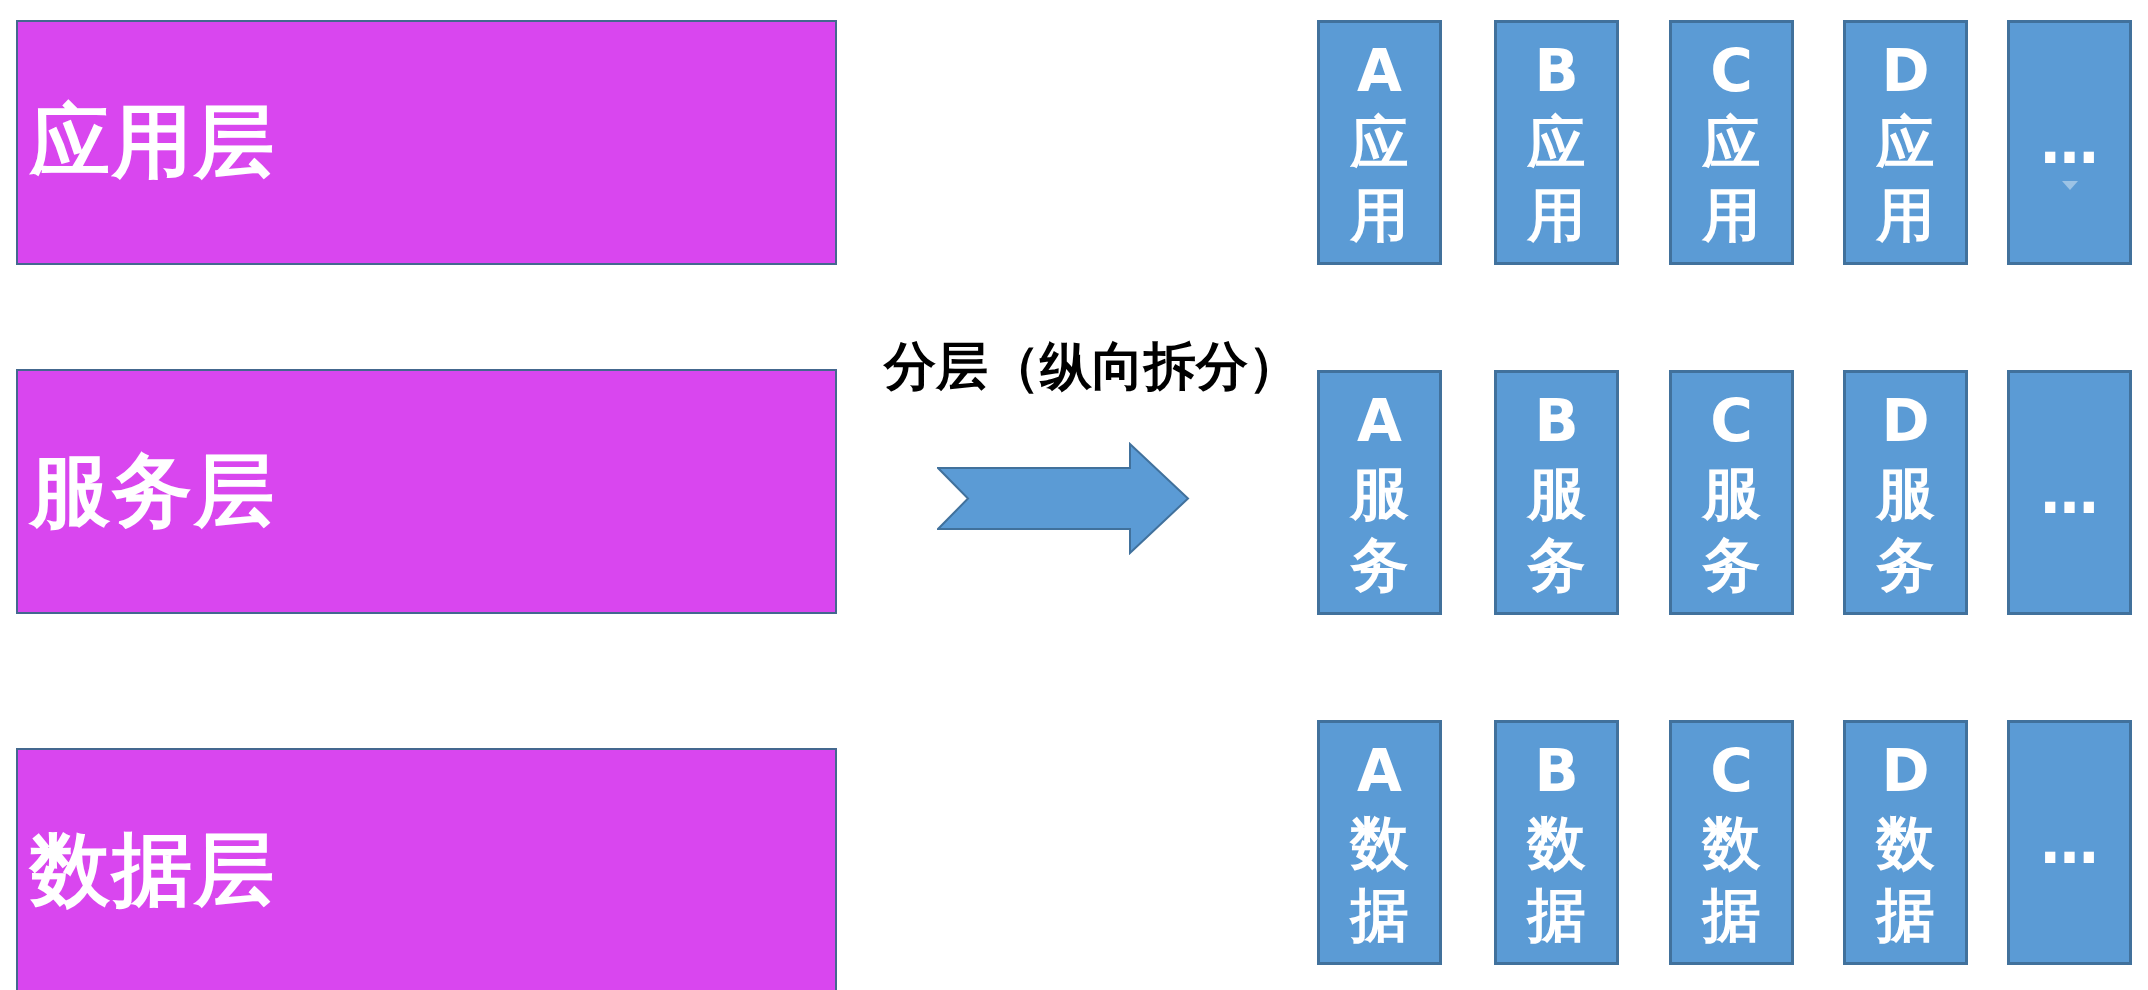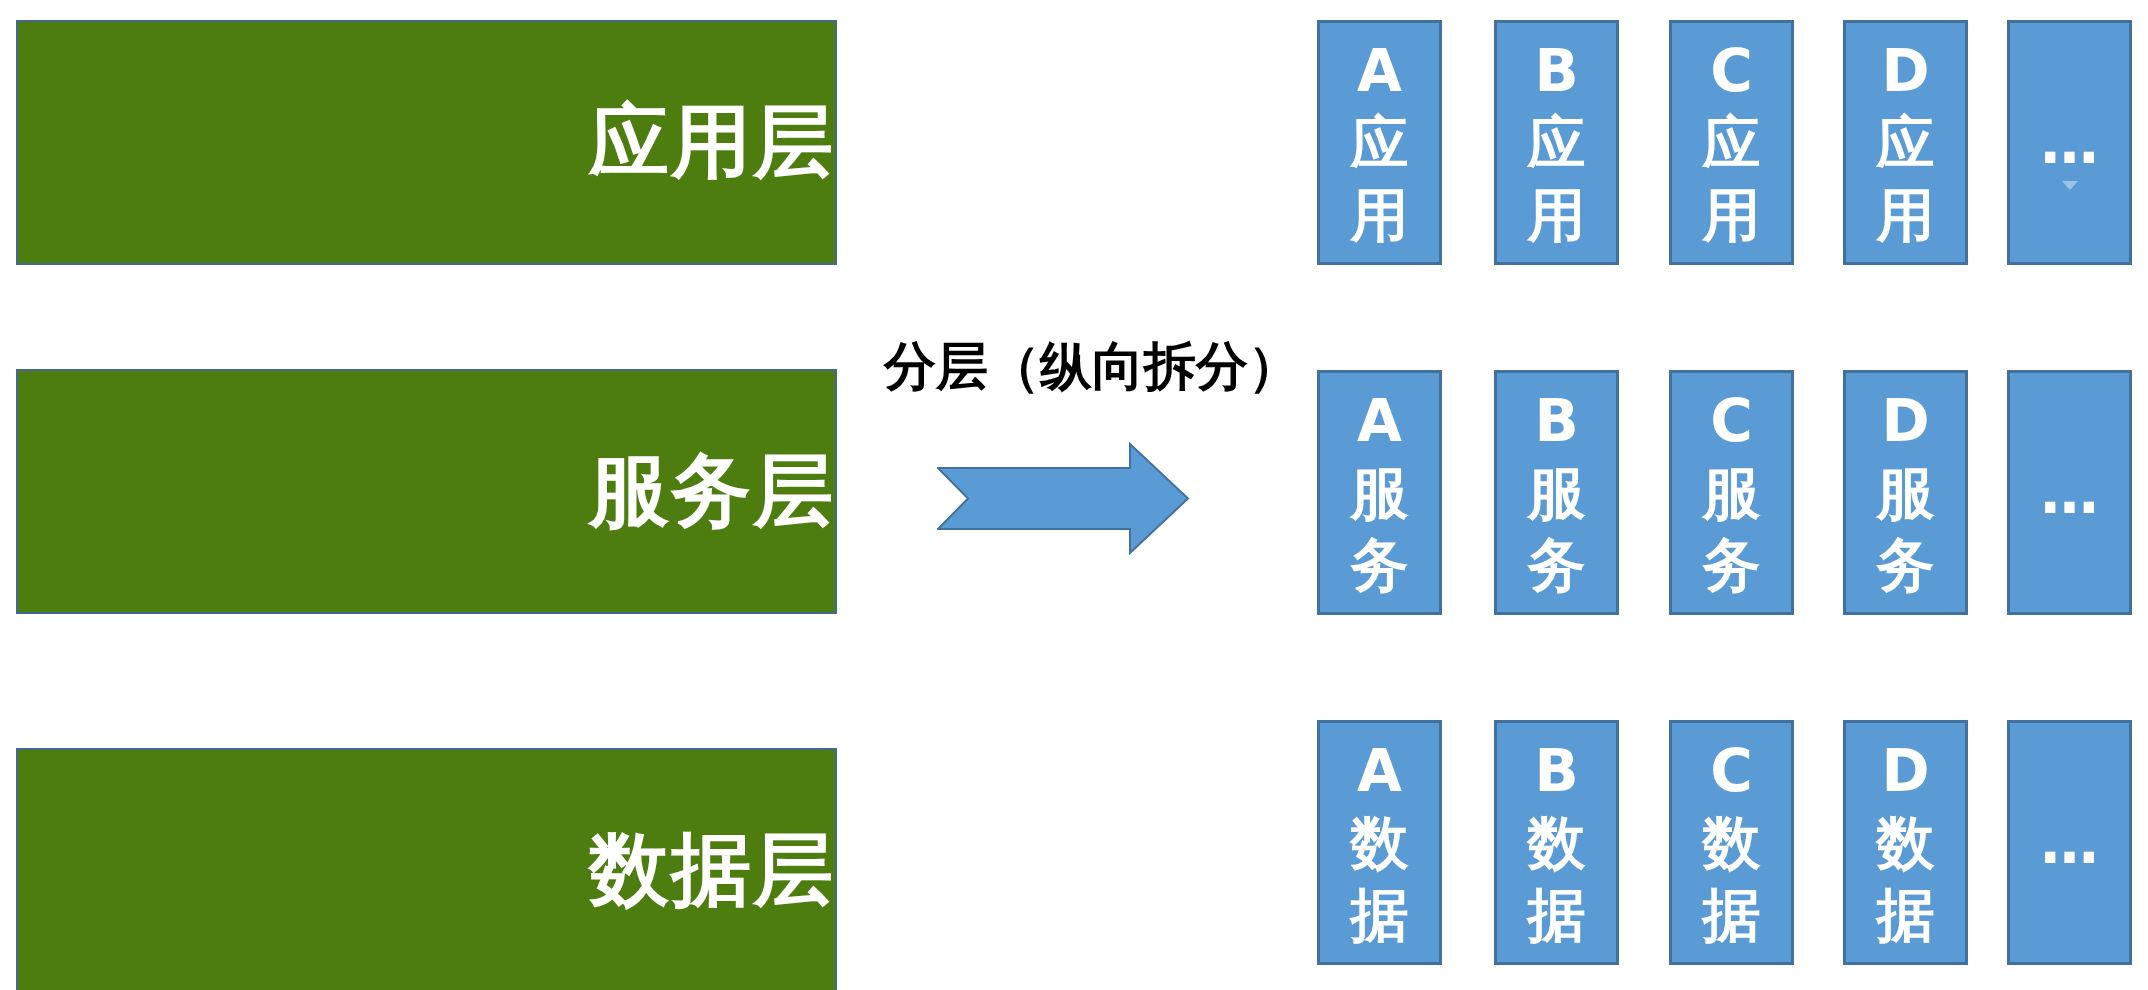--- a/index.html
+++ b/index.html
@@ -14,26 +14,26 @@
     height: 990px;
     background: #ffffff;
     overflow: hidden;
   }
   
   .layer-box {
     position: absolute;
     left: 16px;
     width: 821px;
     height: 245px;
-    background: #4d7c0f;
+    background: #d946ef;
     border: 2px solid #44688F;
     box-sizing: border-box;
     display: flex;
     align-items: center;
-    justify-content: flex-end;
+    justify-content: flex-start;
     padding-left: 12px;
   }
   .layer-box .layer-label {
     color: #ffffff;
     font-size: 80px;
     font-weight: bold;
     letter-spacing: 2px;
     white-space: nowrap;
   }
   .lb0 { top: 20px; }

